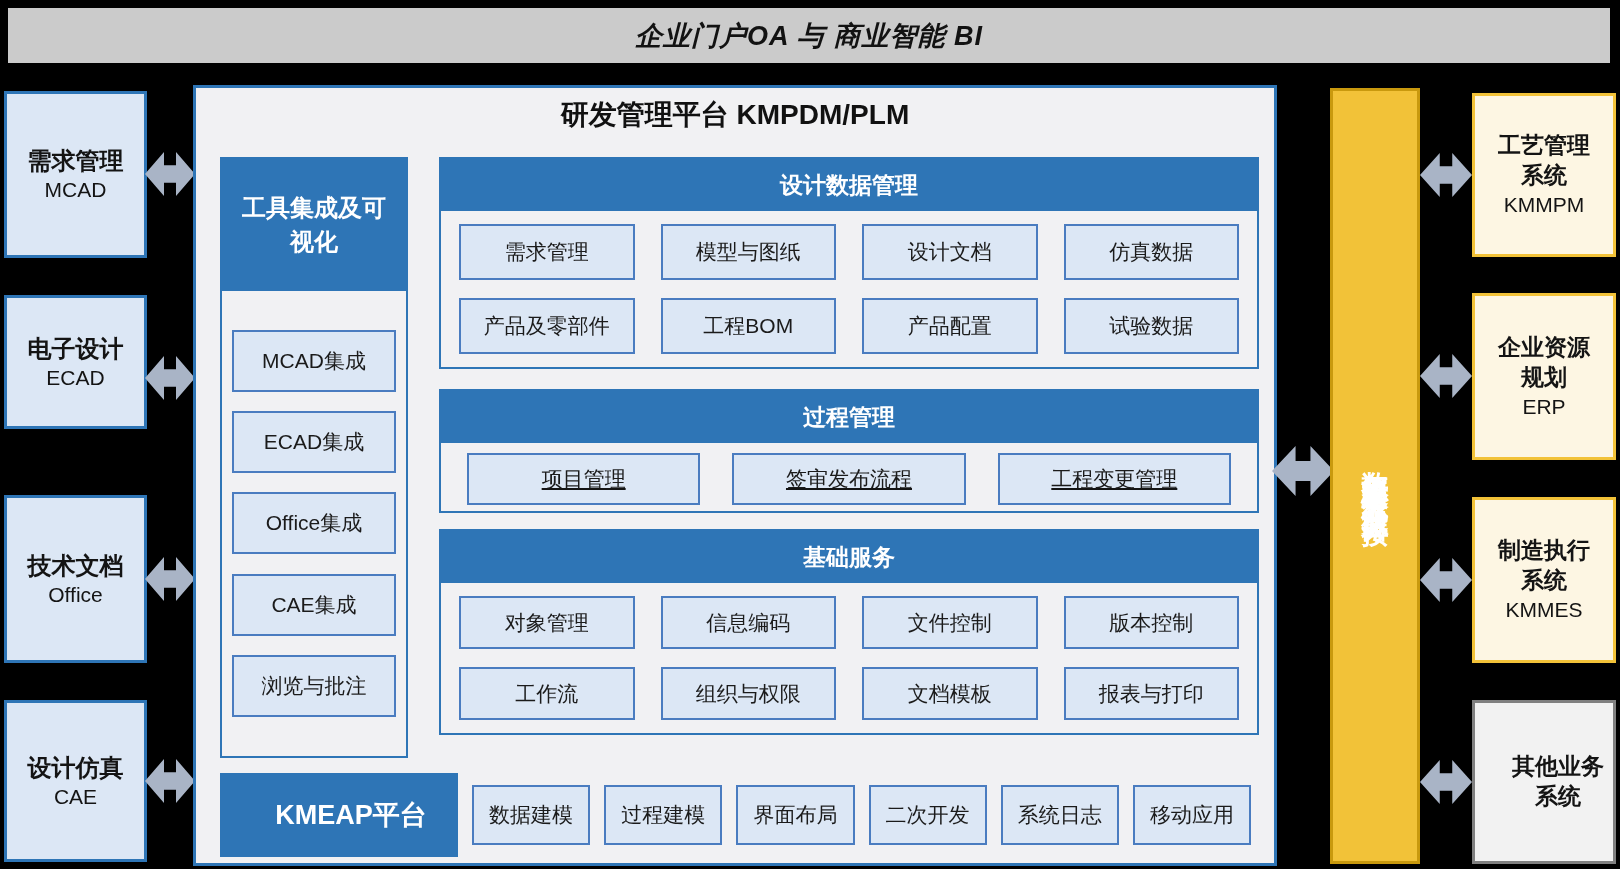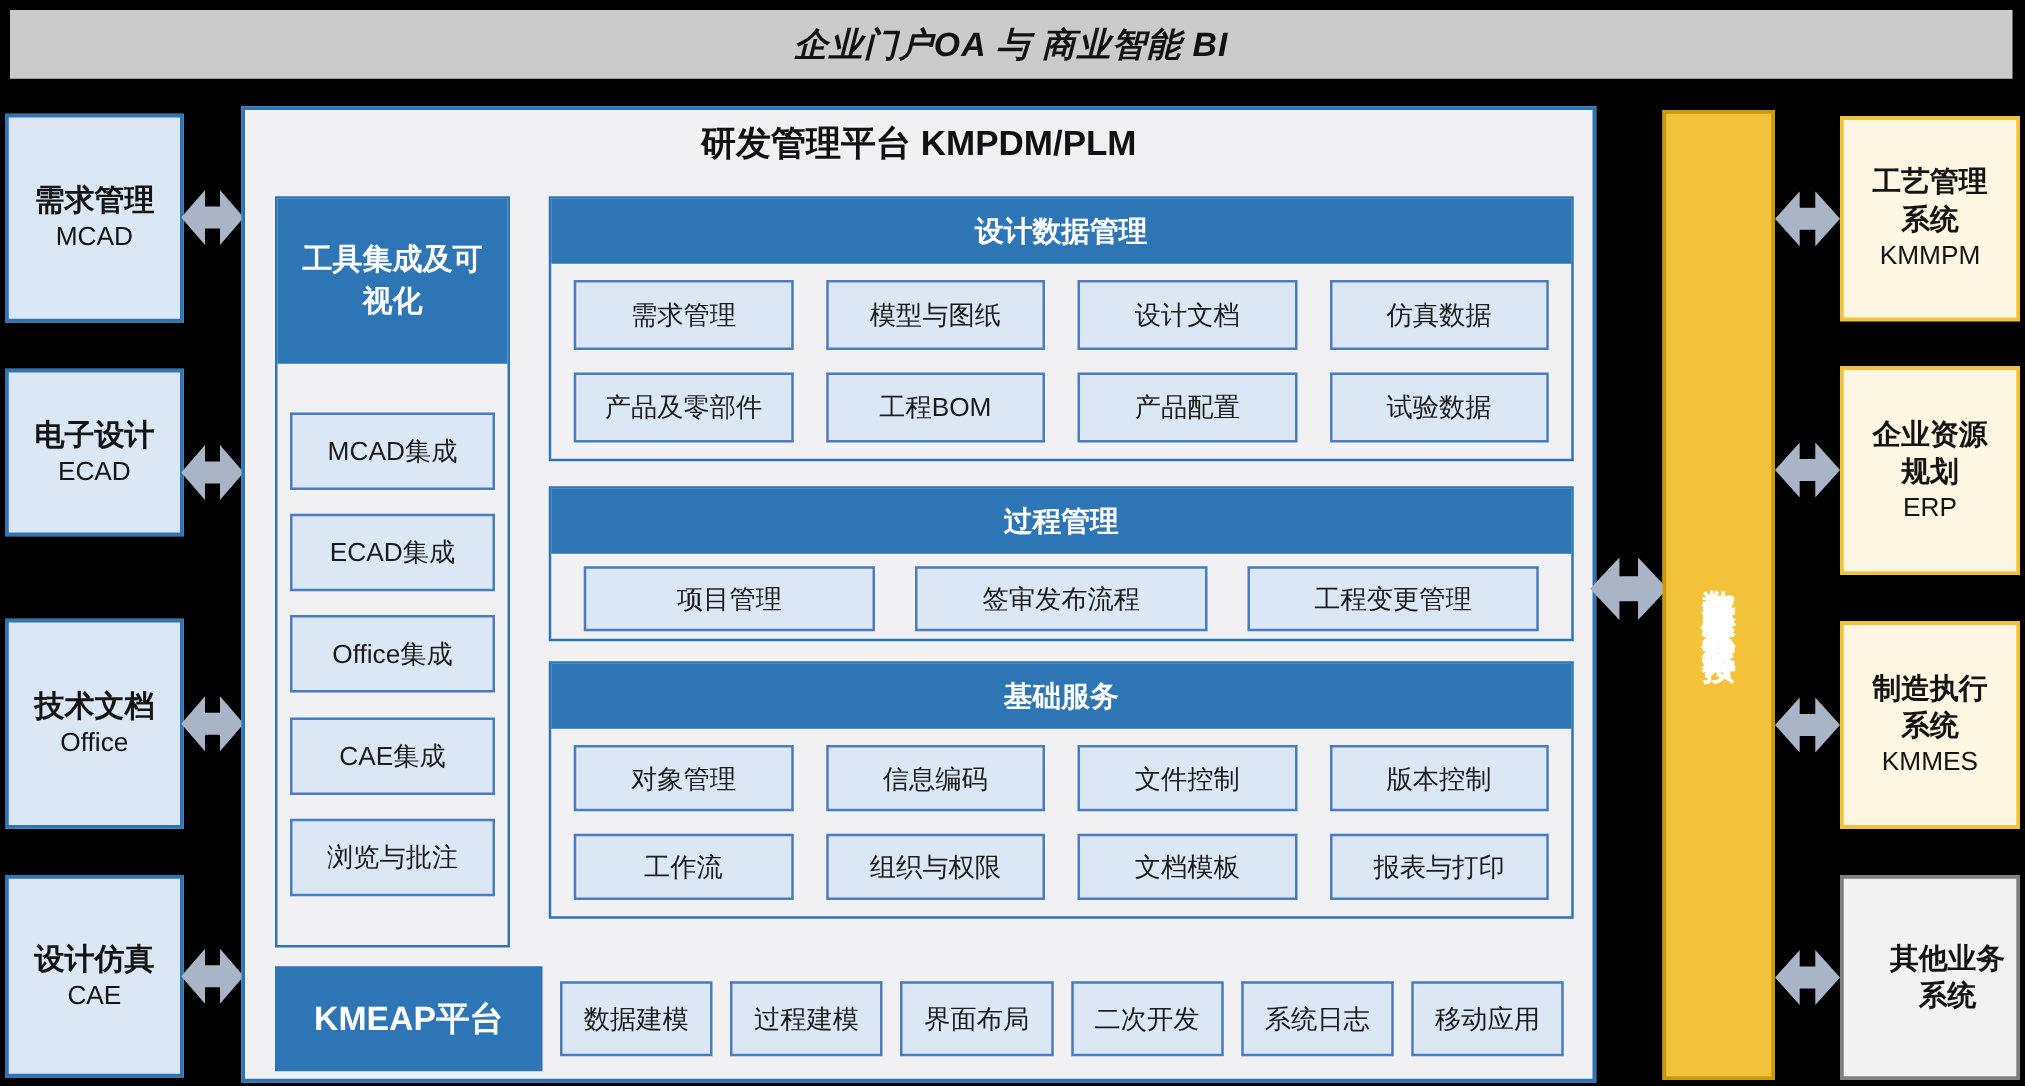--- a/index.html
+++ b/index.html
@@ -96,31 +96,31 @@
   .sec1{top:69px;height:212px;}
   .sec2{top:301px;height:124px;}
   .sec3{top:441px;height:206px;}
   .section-header{
     flex:0 0 52px;background:var(--accent-blue);color:#fff;
     display:flex;align-items:center;justify-content:center;
     font-size:23px;font-weight:bold;
   }
   .section-body{flex:1;display:grid;align-items:stretch;}
   .grid4{grid-template-columns:repeat(4,1fr);gap:18px 26px;padding:13px 18px;}
-  .grid3{grid-template-columns:repeat(3,1fr);gap:14px 32px;padding:10px 26px;}
+  .grid3{grid-template-columns:repeat(3,1fr);gap:14px 32px;padding:10px 26px;text-decoration:underline;}
   .sec-btn{width:100%;height:100%;min-height:52px;}
   
   .kmeap{
     position:absolute;left:24px;top:685px;width:1039px;height:84px;
     display:flex;align-items:stretch;
   }
   .kmeap-label{
     flex:0 0 214px;background:var(--accent-blue);color:#fff;
     display:flex;align-items:center;justify-content:center;
-    font-size:27px;font-weight:bold;
+    font-size:27px;font-weight:bold;padding-left:24px;
   }
   .kmeap-body{
     flex:1;display:flex;align-items:center;justify-content:space-between;
     gap:14px;padding:0 8px 0 14px;
   }
   .kmeap-btn{flex:1;height:60px;}
   
   .busbar{
     position:absolute;left:1330px;top:88px;width:90px;height:776px;
     background:var(--gold);border:3px solid var(--gold-border);box-sizing:border-box;

